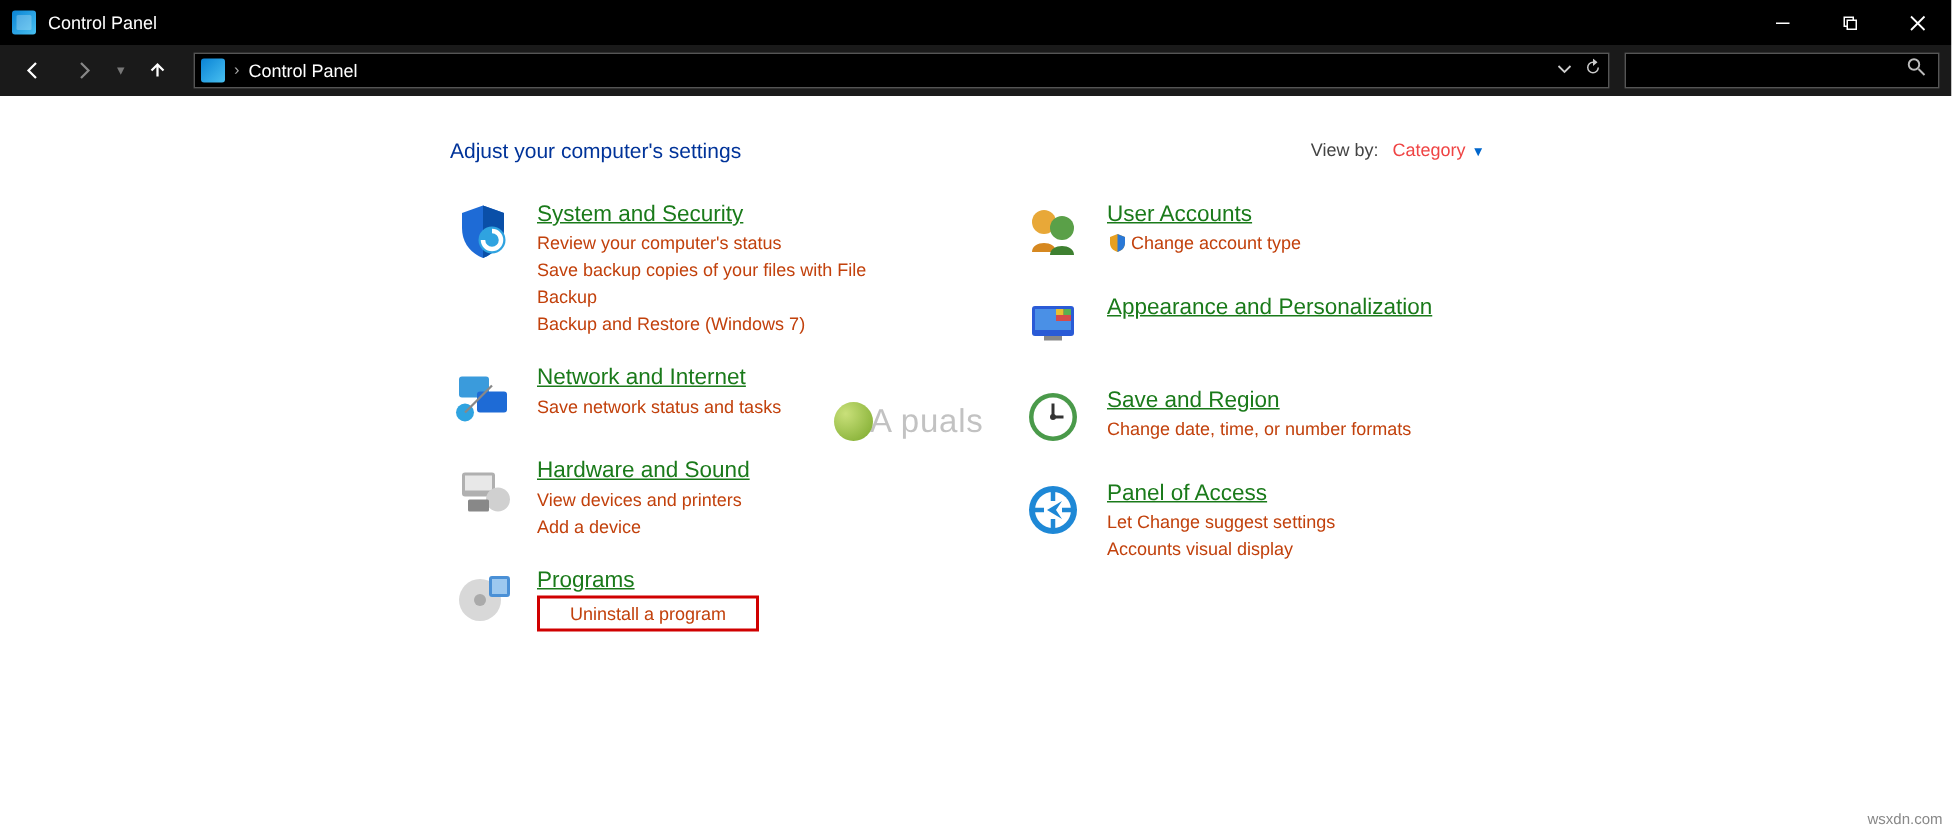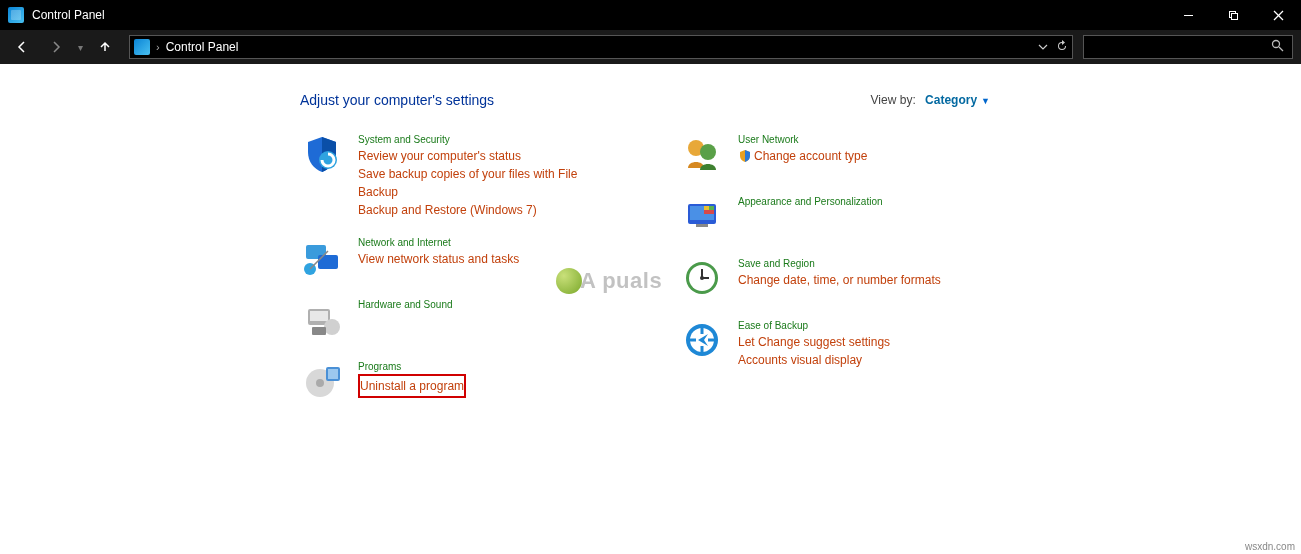--- a/index.html
+++ b/index.html
@@ -24,37 +24,37 @@
 .addressbar .addr-text { color: #fff; font-size: 12px; }
 .addressbar .addr-right { margin-left: auto; display: flex; gap: 8px; align-items: center; }
 .addr-chev, .addr-refresh { color: #ccc; cursor: pointer; }
 .searchbar { width: 210px; background: #000; border: 1px solid #555; height: 24px; display: flex; align-items: center; justify-content: flex-end; padding: 0 8px; }
 .searchbar .search-icon { color: #bbb; }
 
 .content { position: absolute; top: 64px; left: 0; right: 0; bottom: 18px; background: #fff; padding: 28px 0 0 300px; }
 .heading-row { display: flex; align-items: center; width: 690px; margin-bottom: 26px; }
 .heading { color: #003399; font-size: 14px; font-weight: 400; }
 .viewby { margin-left: auto; font-size: 12px; color: #444; }
-.viewby .vb-link { color: #0369a1; margin-left: 6px; cursor: pointer; font-weight: bold; }
+.viewby .vb-link { color: #ef4444; margin-left: 6px; cursor: pointer; }
 .viewby .vb-chev { color: #0066cc; font-size: 9px; margin-left: 4px; }
 
 .columns { display: flex; gap: 60px; }
 .col { width: 320px; }
 .category { display: flex; gap: 14px; margin-bottom: 18px; }
 .cat-icon { width: 44px; height: 44px; flex: 0 0 44px; display: flex; align-items: flex-start; justify-content: center; }
 .cat-icon svg { width: 40px; height: 40px; }
 .cat-body { flex: 1; }
-.cat-title { color: #1a7a1a; font-size: 10px; font-weight: 400; margin-bottom: 2px; cursor: pointer; }
+.cat-title { color: #1a7a1a; font-size: 15px; font-weight: 400; margin-bottom: 2px; cursor: pointer; text-decoration: underline; }
 .cat-link { color: #c2410c; font-size: 12px; line-height: 18px; cursor: pointer; display: block; }
 .mini-icon { display: inline-block; vertical-align: -3px; margin-right: 2px; }
 .mini-icon svg { width: 14px; height: 14px; }
 
-.highlight { border: 2px solid #d00000; padding: 1px 0; display: inline-block; }
-
-.watermark { position: absolute; top: 268px; left: 556px; font-size: 22px; font-weight: 700; color: rgba(120,120,120,.45); letter-spacing: 0.5px; pointer-events: none; text-align: right; }
+.highlight { border: 2px solid #d00000; padding: 1px 20px; display: inline-block; }
+
+.watermark { position: absolute; top: 268px; left: 556px; font-size: 22px; font-weight: 400; color: rgba(120,120,120,.45); letter-spacing: 0.5px; pointer-events: none; text-align: right; }
 .watermark .wm-logo { display:inline-block; width:26px; height:26px; vertical-align:-6px; background: radial-gradient(circle at 30% 30%, #c9e07a, #7aa82a); border-radius:50%; position:relative; margin-right:-2px; }
 .bottom-credit { position: absolute; bottom: 2px; right: 6px; font-size: 10px; color: #888; text-align: right; }
 </style>
 </head>
 <body>
 
 <div class="titlebar">
   <div class="app-icon"></div>
   <div class="title">Control Panel</div>
   <div class="spacer"></div>
@@ -142,31 +142,33 @@
           </div>
         </div>
         <div class="category">
           <div class="cat-icon">
             <svg viewBox="0 0 40 40">
               <use href="#ic-network"></use>
             </svg>
           </div>
           <div class="cat-body">
             <div class="cat-title">Network and Internet</div>
-            <span class="cat-link"><span>View network status and tasks</span></span>
+            <span class="cat-link"><span>Save network status and tasks</span></span>
           </div>
         </div>
         <div class="category">
           <div class="cat-icon">
             <svg viewBox="0 0 40 40">
               <use href="#ic-hardware"></use>
             </svg>
           </div>
           <div class="cat-body">
             <div class="cat-title">Hardware and Sound</div>
+            <span class="cat-link"><span>View devices and printers</span></span>
+            <span class="cat-link"><span>Add a device</span></span>
           </div>
         </div>
         <div class="category">
           <div class="cat-icon">
             <svg viewBox="0 0 40 40">
               <use href="#ic-programs"></use>
             </svg>
           </div>
           <div class="cat-body">
             <div class="cat-title">Programs</div>
@@ -175,21 +177,21 @@
         </div>
       </div>
     <div class="col" id="right-col">
         <div class="category">
           <div class="cat-icon">
             <svg viewBox="0 0 40 40">
               <use href="#ic-users"></use>
             </svg>
           </div>
           <div class="cat-body">
-            <div class="cat-title">User Network</div>
+            <div class="cat-title">User Accounts</div>
             <span class="cat-link"><span class="mini-icon"><svg viewBox="0 0 14 14">
                   <use href="#ic-badge"></use>
                 </svg></span><span>Change account type</span></span>
           </div>
         </div>
         <div class="category">
           <div class="cat-icon">
             <svg viewBox="0 0 40 40">
               <use href="#ic-appearance"></use>
             </svg>
@@ -209,21 +211,21 @@
             <span class="cat-link"><span>Change date, time, or number formats</span></span>
           </div>
         </div>
         <div class="category">
           <div class="cat-icon">
             <svg viewBox="0 0 40 40">
               <use href="#ic-ease"></use>
             </svg>
           </div>
           <div class="cat-body">
-            <div class="cat-title">Ease of Backup</div>
+            <div class="cat-title">Panel of Access</div>
             <span class="cat-link"><span>Let Change suggest settings</span></span>
             <span class="cat-link"><span>Accounts visual display</span></span>
           </div>
         </div>
       </div>
   </div>
 </div>
 
 <div class="watermark"><span class="wm-logo"></span><span>A   puals</span></div>
 <div class="bottom-credit">wsxdn.com</div>

